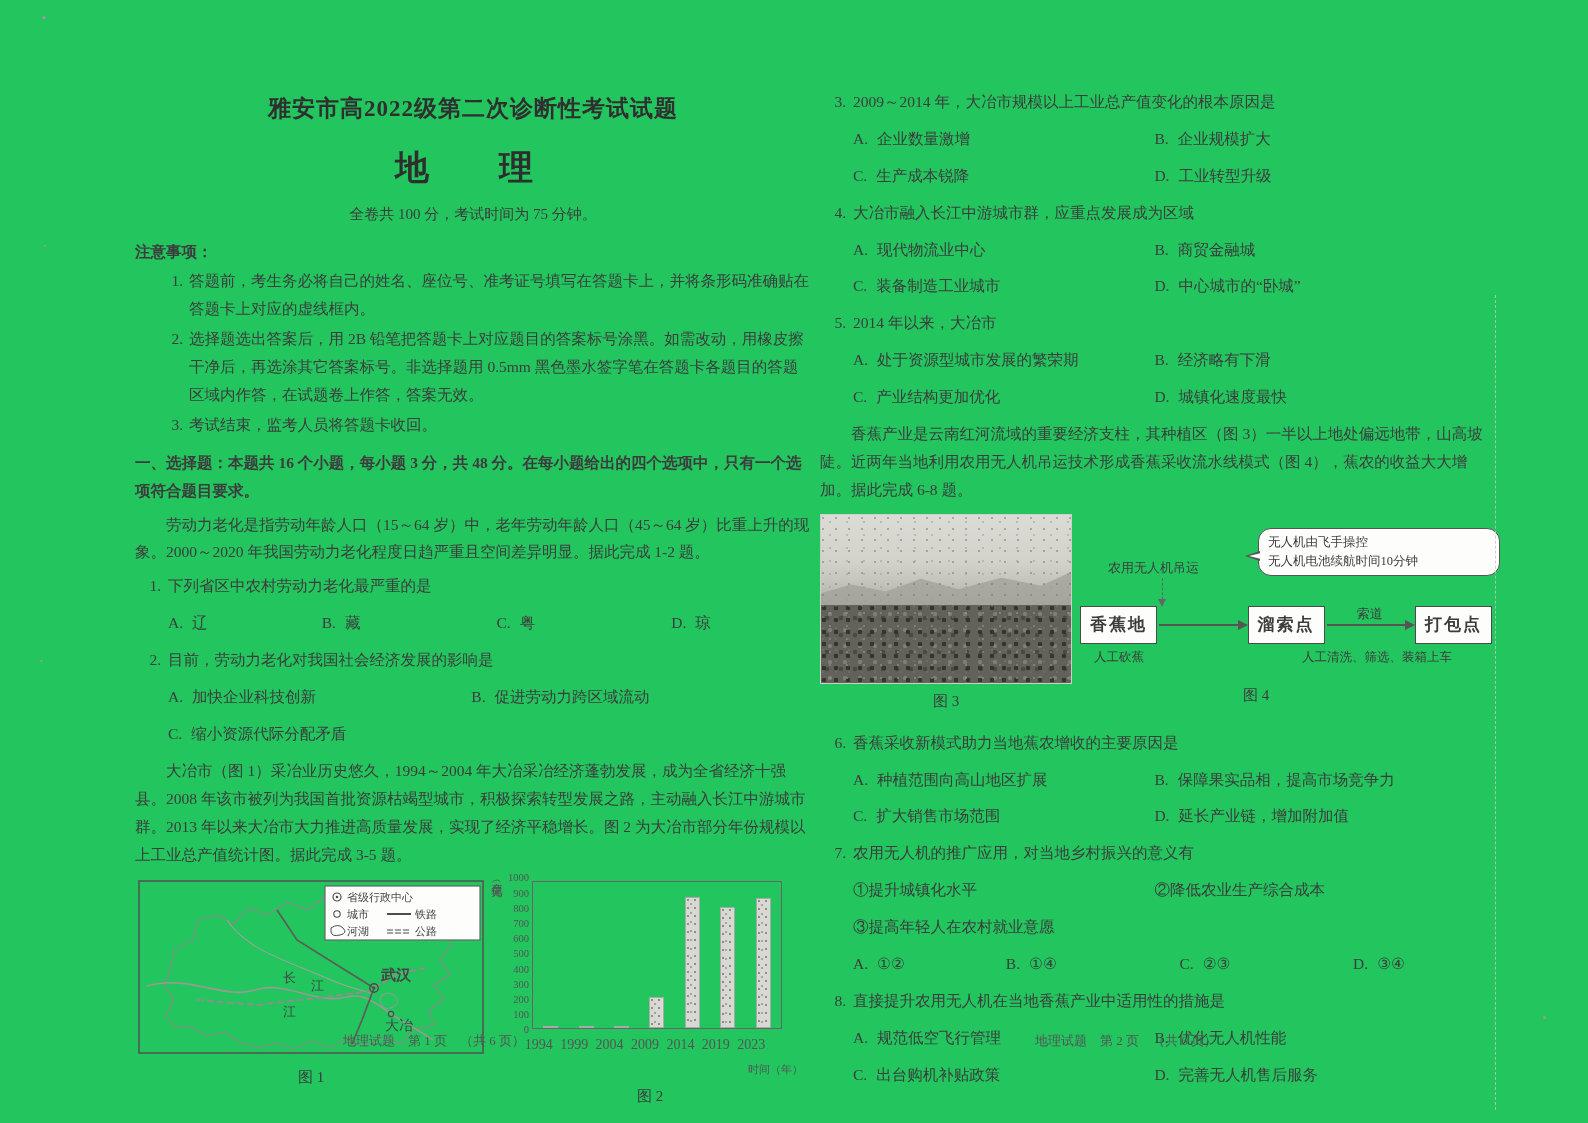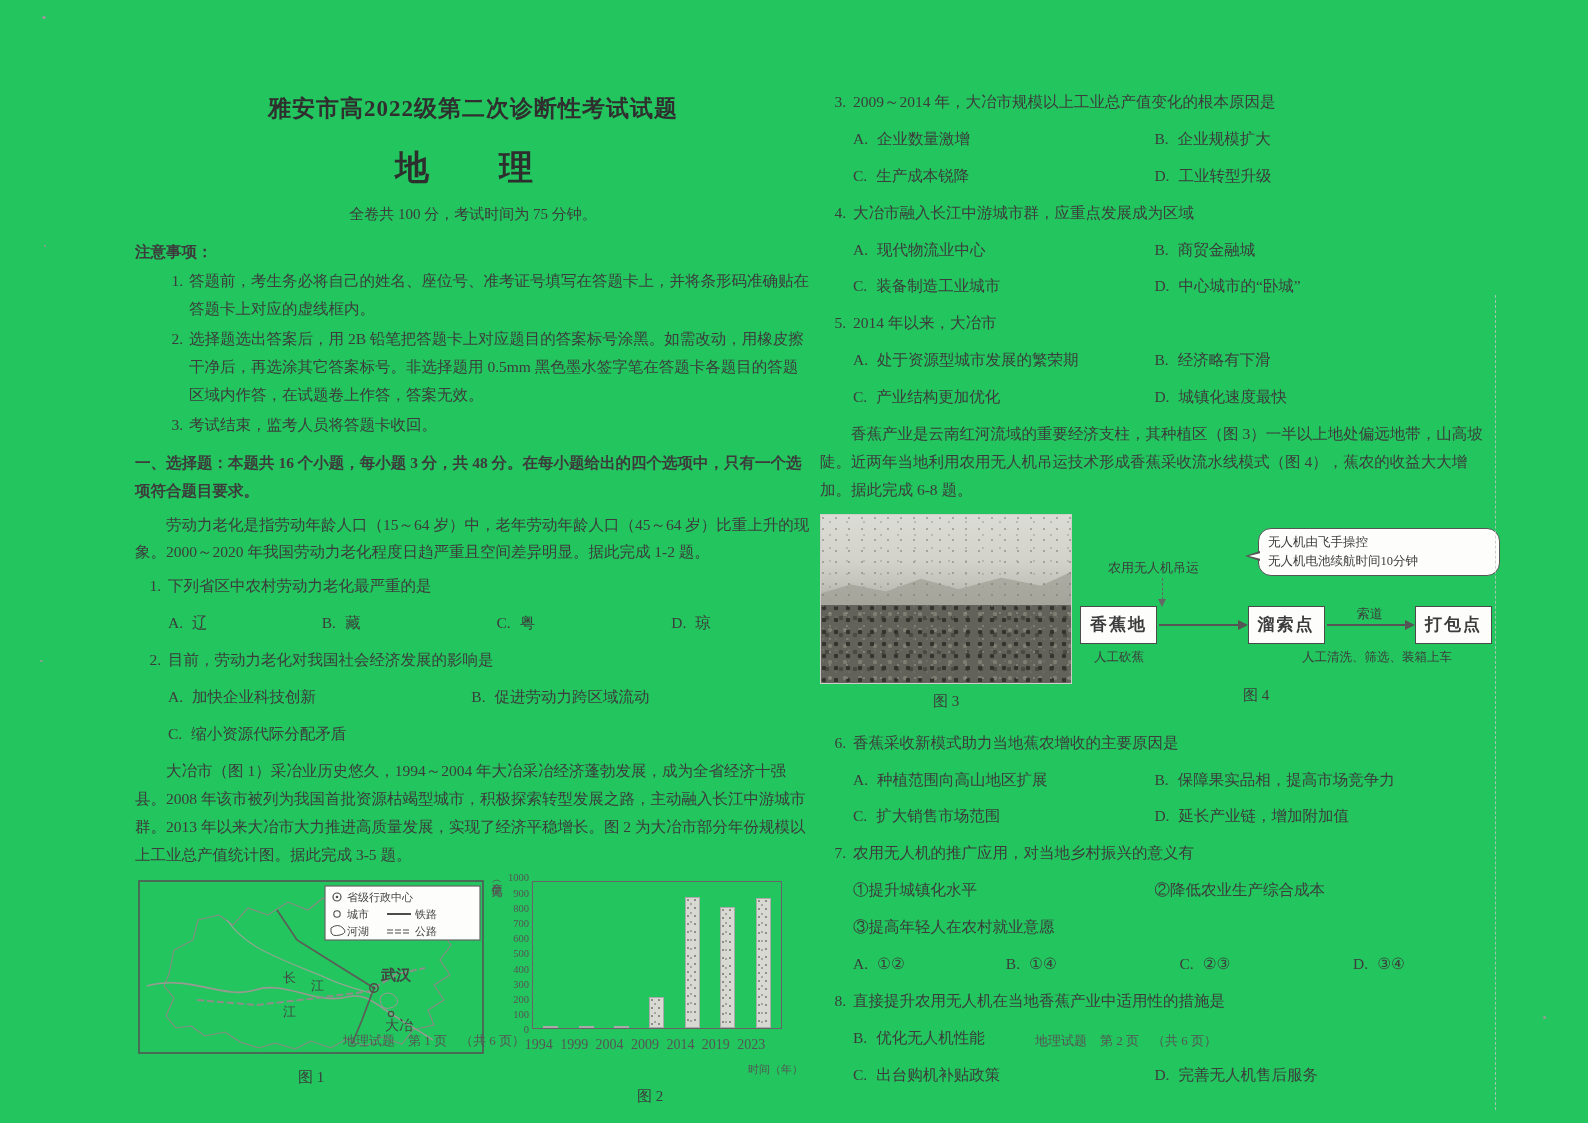--- a/index.html
+++ b/index.html
@@ -365,20 +365,21 @@
         <span class="opt"><span class="o-label">D.</span><span>③④</span></span>
       </div>
     </div>
 
     <div class="question">
       <div class="q-stem">
         <span class="q-num">8.</span>
         <span>直接提升农用无人机在当地香蕉产业中适用性的措施是</span>
       </div>
       <div class="opt-row">
+        <span class="opt"><span class="o-label">A.</span><span>规范低空飞行管理</span></span>
         <span class="opt"><span class="o-label">B.</span><span>优化无人机性能</span></span>
       </div>
       <div class="opt-row">
         <span class="opt"><span class="o-label">C.</span><span>出台购机补贴政策</span></span>
         <span class="opt"><span class="o-label">D.</span><span>完善无人机售后服务</span></span>
       </div>
     </div>
   </div>
 
   <div class="footer" id="footer1">地理试题　第 1 页　（共 6 页）</div>

